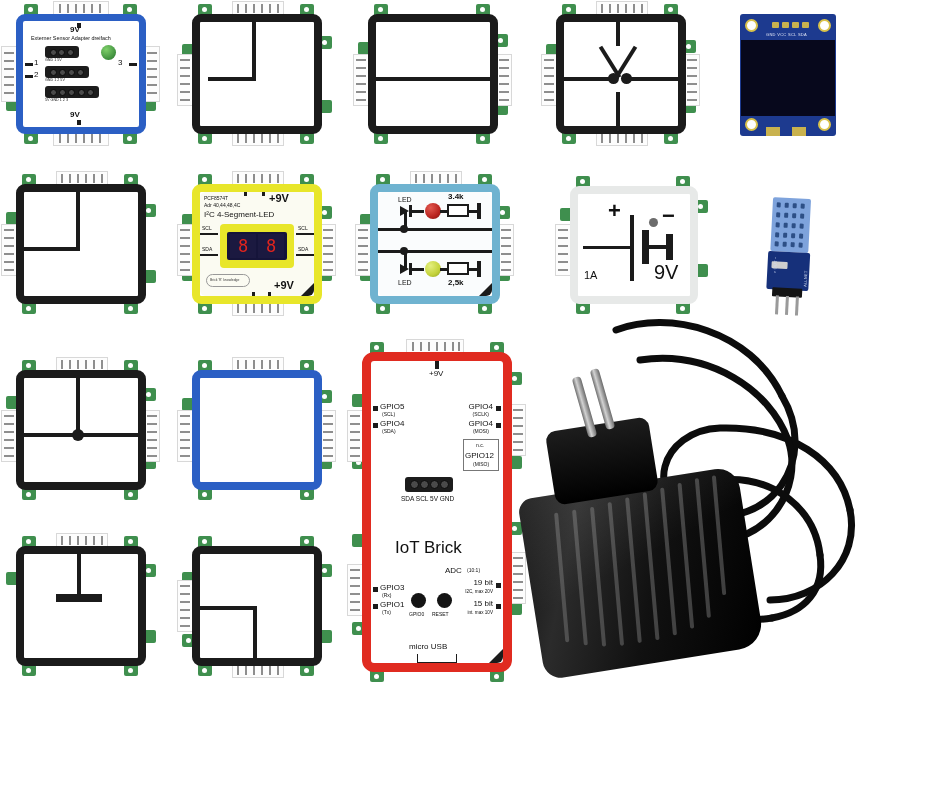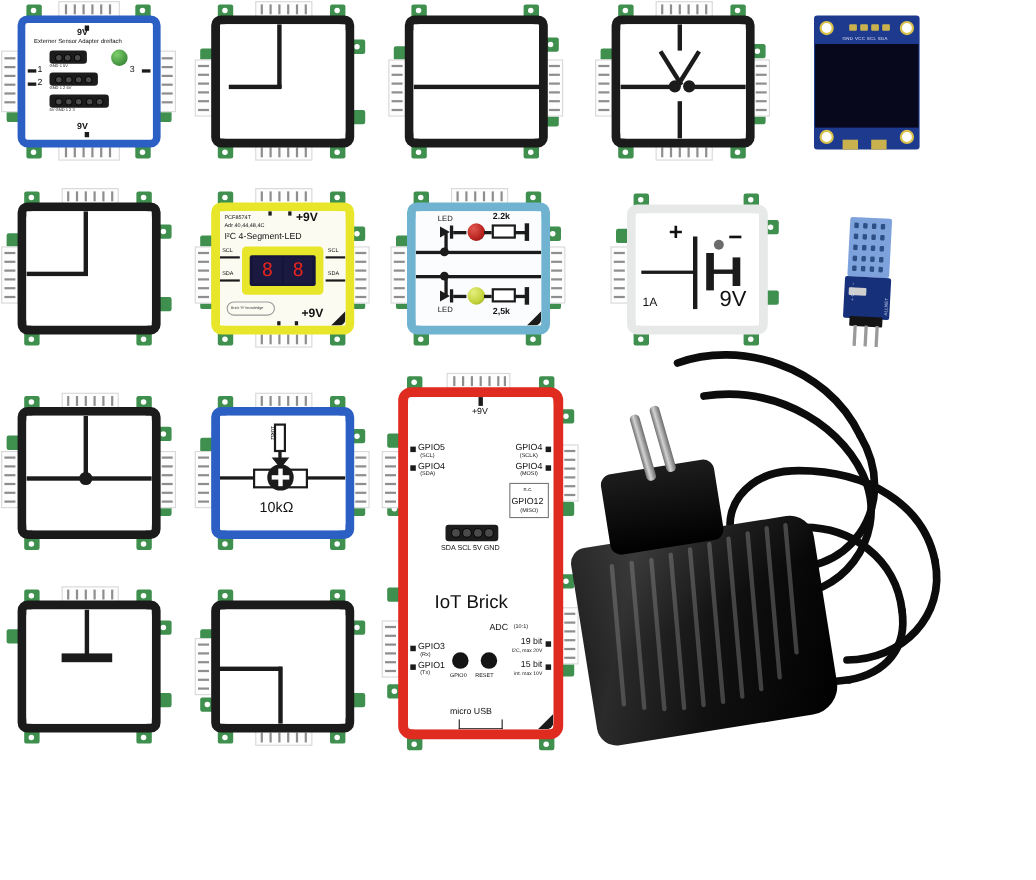--- a/index.html
+++ b/index.html
@@ -510,21 +510,21 @@
     <div class="lbl" style="left:20px;top:4px;font-size:7px;">LED</div>
     <div class="tr" style="left:0px;top:36px;width:114px;height:2.5px;"></div>
     <div class="tr" style="left:26px;top:20px;width:2.5px;height:17px;"></div>
 
     <div class="corner-tri" style="left:22px;top:14px;border-width:5px 0 5px 9px;border-color:transparent transparent transparent #1b1b1b;"></div>
     <div class="tr" style="left:31px;top:13px;width:2.5px;height:12px;"></div>
     <div class="tr" style="left:34px;top:18px;width:12px;height:2.5px;"></div>
     <div style="position:absolute;left:47px;top:11px;width:16px;height:16px;border-radius:50%;background:radial-gradient(circle at 34% 30%,#e2584f,#b8231f 60%,#7b120f);"></div>
     <div class="tr" style="left:62px;top:18px;width:8px;height:2.5px;"></div>
     <div style="position:absolute;left:69px;top:12px;width:22px;height:13px;border:2.5px solid #1b1b1b;box-sizing:border-box;background:#fff;"></div>
-    <div class="lbl" style="left:70px;top:1px;font-size:8px;font-weight:bold;">2.2k</div>
+    <div class="lbl" style="left:70px;top:1px;font-size:8px;font-weight:bold;">3.4k</div>
     <div class="tr" style="left:90px;top:18px;width:10px;height:2.5px;"></div>
     <div class="tr" style="left:99px;top:11px;width:3.5px;height:16px;"></div>
     <div class="dot" style="left:22px;top:33px;width:8px;height:8px;"></div>
 
     <div class="tr" style="left:0px;top:58px;width:114px;height:2.5px;"></div>
     <div class="tr" style="left:26px;top:60px;width:2.5px;height:17px;"></div>
     <div class="corner-tri" style="left:22px;top:72px;border-width:5px 0 5px 9px;border-color:transparent transparent transparent #1b1b1b;"></div>
     <div class="tr" style="left:31px;top:71px;width:2.5px;height:12px;"></div>
     <div class="tr" style="left:34px;top:76px;width:12px;height:2.5px;"></div>
     <div style="position:absolute;left:47px;top:69px;width:16px;height:16px;border-radius:50%;background:radial-gradient(circle at 34% 30%,#e4ef7e,#c3d23a 60%,#8d9c22);"></div>
@@ -700,34 +700,20 @@
   </div>
   <div class="comb rgt" style="left:128px;top:40px;width:16px;height:52px;">
     <i style="top:4px"></i>
         <i style="top:12px"></i>
         <i style="top:20px"></i>
         <i style="top:28px"></i>
         <i style="top:36px"></i>
         <i style="top:44px"></i>
   </div>
   <div class="frame" style="border-color:#2b5fc4;border-width:8px;"></div>
-  <div class="inner" style="left:8px;top:8px;width:114px;height:104px;">
-
-    <div style="position:absolute;left:49px;top:7px;width:11px;height:26px;border:2px solid #1b1b1b;box-sizing:border-box;background:#fff;"></div>
-    <div style="position:absolute;left:50px;top:9px;font-size:5.4px;transform:rotate(90deg);transform-origin:0 0;white-space:nowrap;">10kΩ</div>
-    <div class="tr" style="left:53px;top:32px;width:3px;height:8px;"></div>
-    <div class="corner-tri" style="left:47px;top:38px;border-width:10px 8px 0 8px;border-color:#1b1b1b transparent transparent transparent;"></div>
-
-    <div class="tr" style="left:0px;top:55px;width:114px;height:3px;"></div>
-    <div style="position:absolute;left:30px;top:48px;width:50px;height:18px;border:2.5px solid #1b1b1b;box-sizing:border-box;background:#fff;"></div>
-    <div style="position:absolute;left:43px;top:44px;width:24px;height:24px;border-radius:50%;background:#1b1b1b;"></div>
-    <div style="position:absolute;left:53px;top:48px;width:4px;height:16px;background:#fff;"></div>
-    <div style="position:absolute;left:47px;top:54px;width:16px;height:4px;background:#fff;"></div>
-    <div class="lbl" style="left:36px;top:76px;font-size:13px;">10kΩ</div>
-  </div>
 </div>
 
 <div class="brick" id="iot" style="left:362px;top:352px;width:150px;height:320px;">
 
   <div class="tabp" style="left:8px;top:-10px;width:14px;height:22px;">
         <div style="position:absolute;width:5px;height:5px;border-radius:50%;background:#fff;left:4px;top:3px;"></div>
       </div>
   <div class="tabp" style="left:128px;top:-10px;width:14px;height:22px;">
         <div style="position:absolute;width:5px;height:5px;border-radius:50%;background:#fff;left:4px;top:3px;"></div>
       </div>

